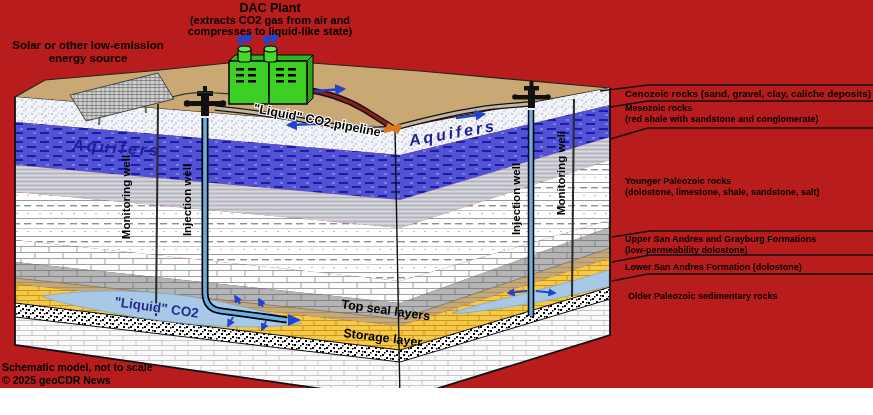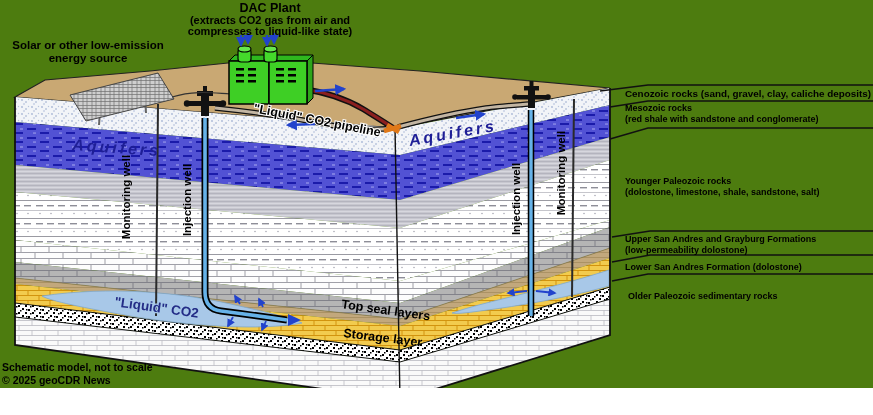--- a/index.html
+++ b/index.html
@@ -1,16 +1,16 @@
 <!DOCTYPE html>
 <html><head>
 <meta charset="utf-8">
 <style>
   html,body{margin:0;padding:0;background:#fff;}
-  .stage{position:relative;width:873px;height:388px;background:#4d7c0f;overflow:hidden;
+  .stage{position:relative;width:873px;height:388px;background:#b91c1c;overflow:hidden;
          font-family:"Liberation Sans",sans-serif;}
   svg{display:block}
   text{font-family:"Liberation Sans","DejaVu Sans",sans-serif;font-weight:bold;fill:#000;}
   .t12{font-size:12.5px}.t11{font-size:11px}.t115{font-size:11.5px}
   .t9{font-size:9px}.t105{font-size:10.5px}
   .aq{font-size:16px;font-style:italic;letter-spacing:3px;fill:#1E1E96}
   .halo{paint-order:stroke;stroke:#FFFFFF;stroke-width:2px}
   .co2halo{paint-order:stroke;stroke:#A8C8E8;stroke-width:2.4px;fill:#232C86}
   .mid{text-anchor:middle}
 </style>

